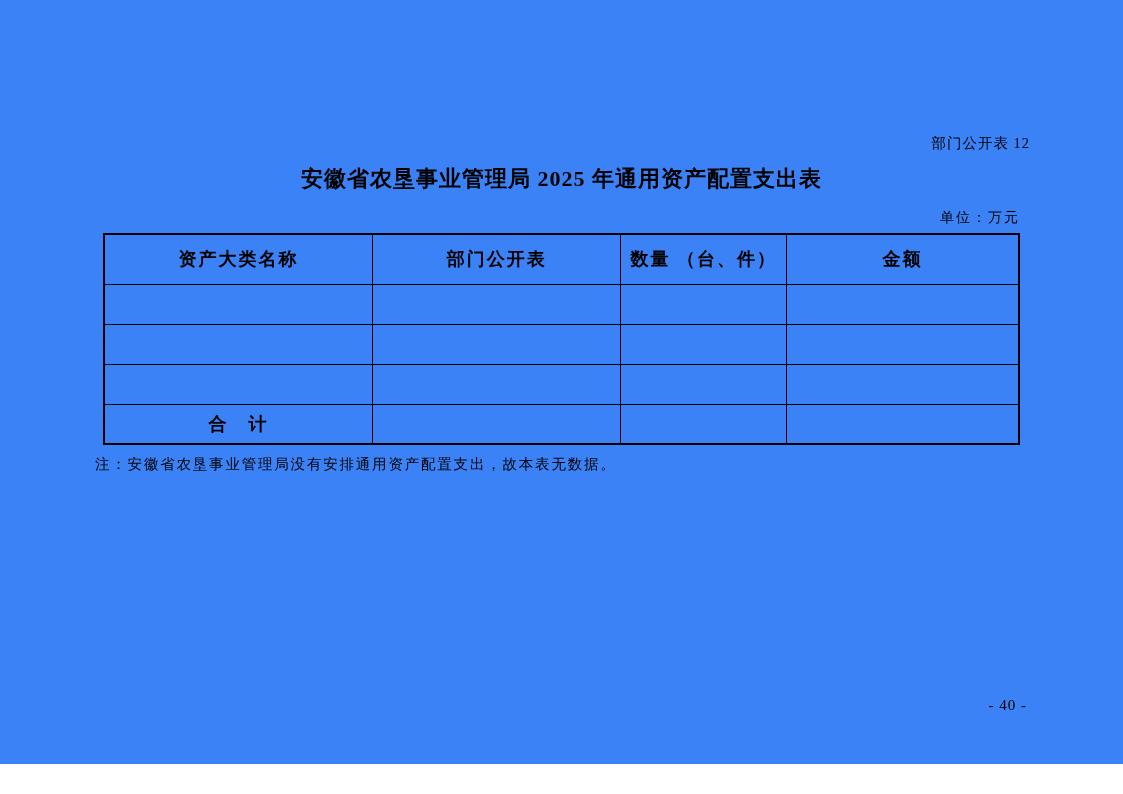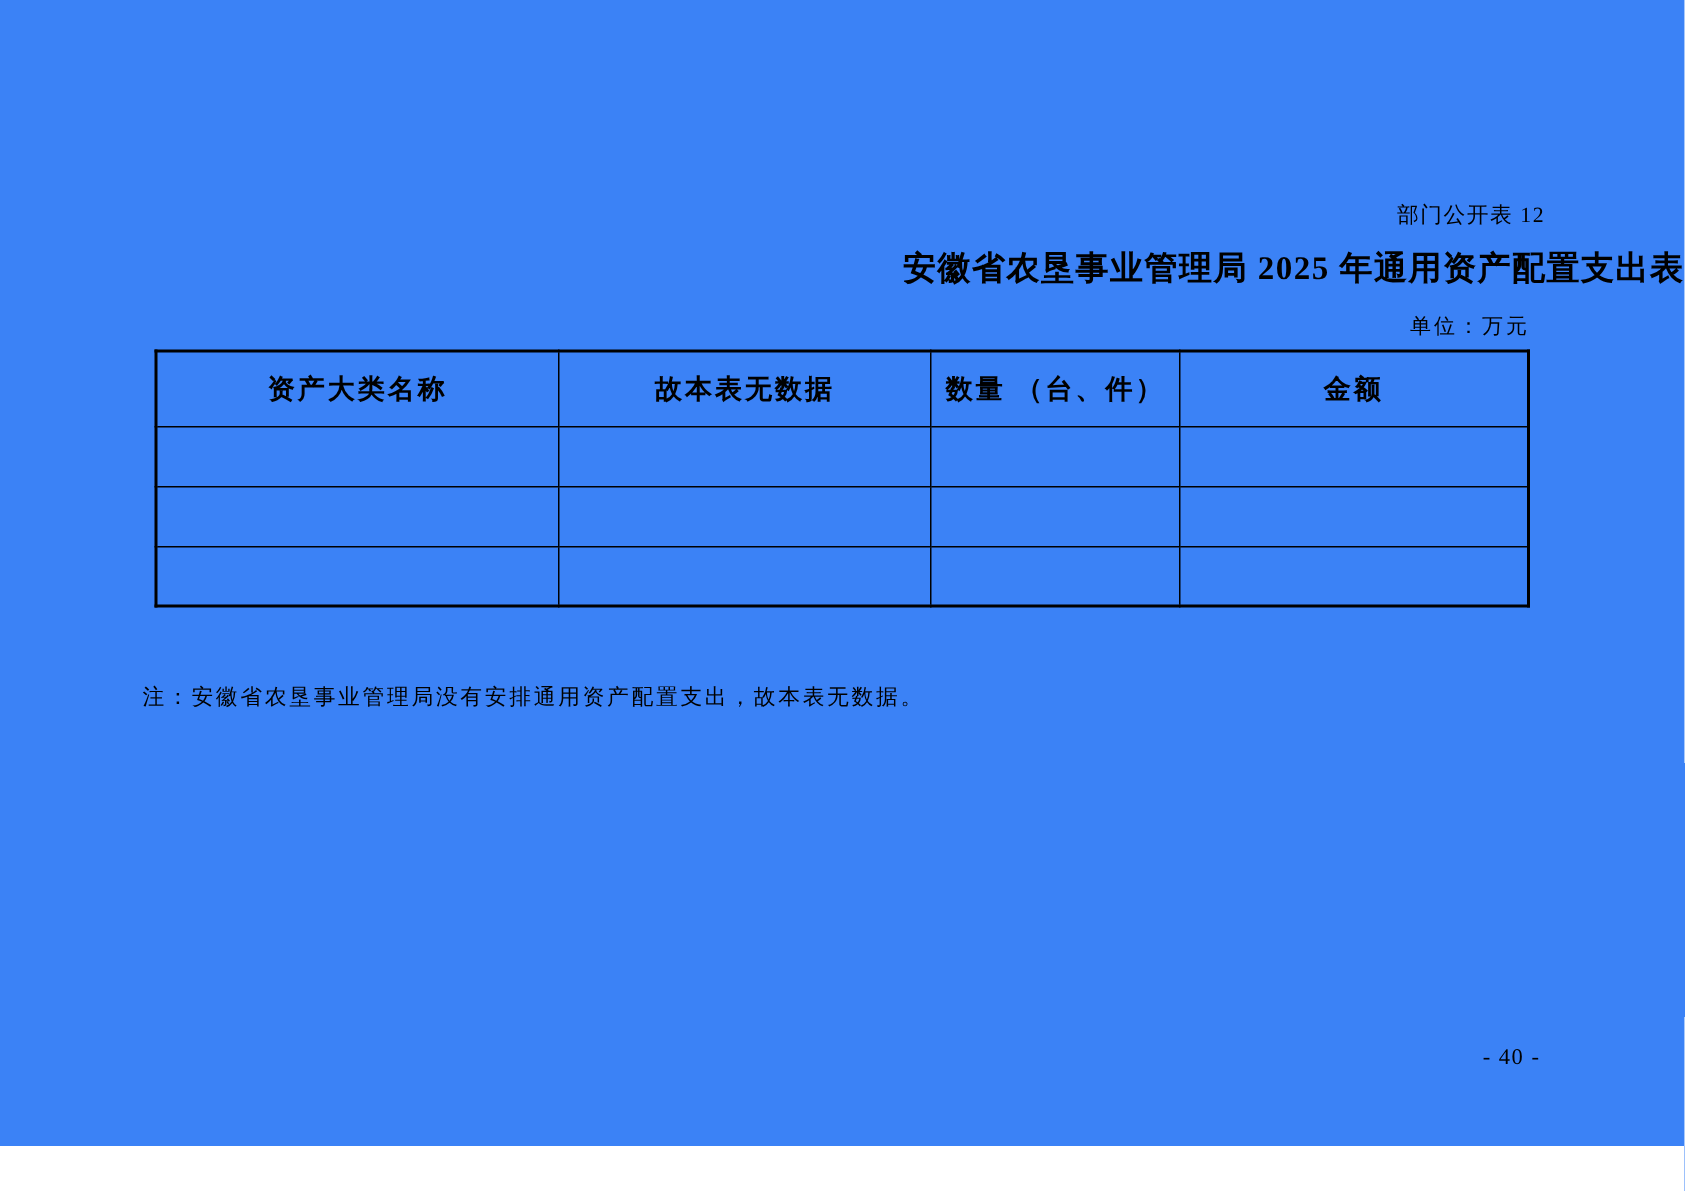--- a/index.html
+++ b/index.html
@@ -19,21 +19,21 @@
     right: 93px;
     font-size: 14.5px;
     letter-spacing: 1px;
     white-space: nowrap;
   }
   .doc-title {
     position: absolute;
     top: 164px;
     left: 0;
     width: 100%;
-    text-align: right;
+    text-align: center;
     font-size: 22px;
     font-weight: bold;
     letter-spacing: 1px;
     white-space: nowrap;
   }
   .unit-label {
     position: absolute;
     top: 209px;
     right: 103px;
     font-size: 14px;
@@ -103,21 +103,21 @@
   <table class="asset-table">
     <colgroup>
       <col class="col-1">
         <col class="col-2">
         <col class="col-3">
         <col class="col-4">
     </colgroup>
     <thead>
       <tr>
         <th>资产大类名称</th>
-        <th>故本表无数据</th>
+        <th>部门公开表</th>
         <th>数量 （台、件）</th>
         <th>金额</th>
       </tr>
     </thead>
     <tbody>
       <tr>
         <td></td>
         <td></td>
         <td></td>
         <td></td>
@@ -127,20 +127,26 @@
         <td></td>
         <td></td>
         <td></td>
       </tr>
       <tr>
         <td></td>
         <td></td>
         <td></td>
         <td></td>
       </tr>
+      <tr>
+        <td class="total-label-cell">合　计</td>
+        <td></td>
+        <td></td>
+        <td></td>
+      </tr>
     </tbody>
   </table>
 
   <div class="note">注：安徽省农垦事业管理局没有安排通用资产配置支出，故本表无数据。</div>
 
   <div class="page-number">- 40 -</div>
 
 </div>
 
 </body></html>

